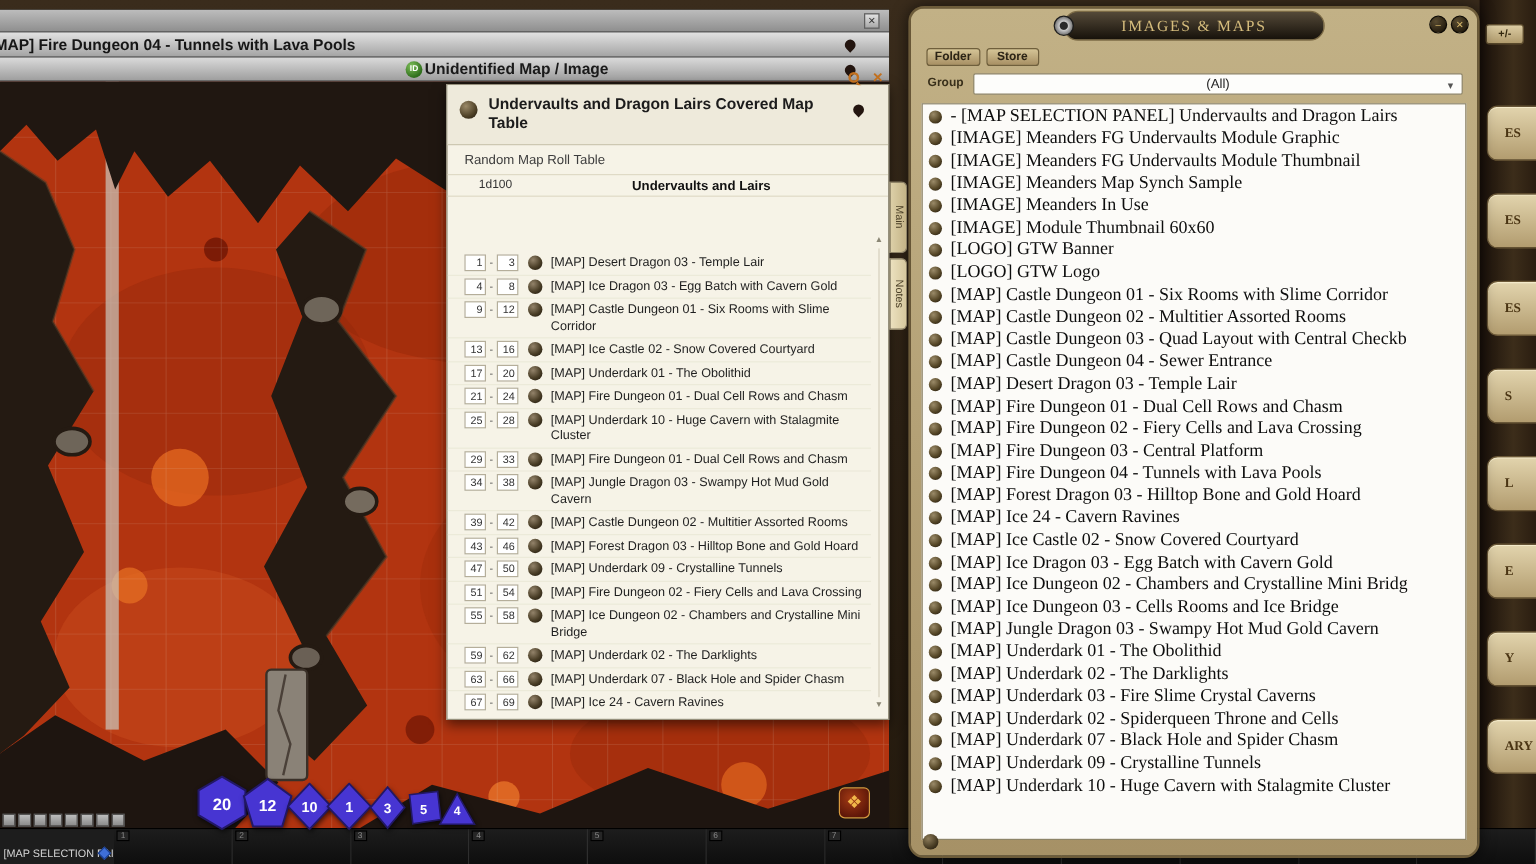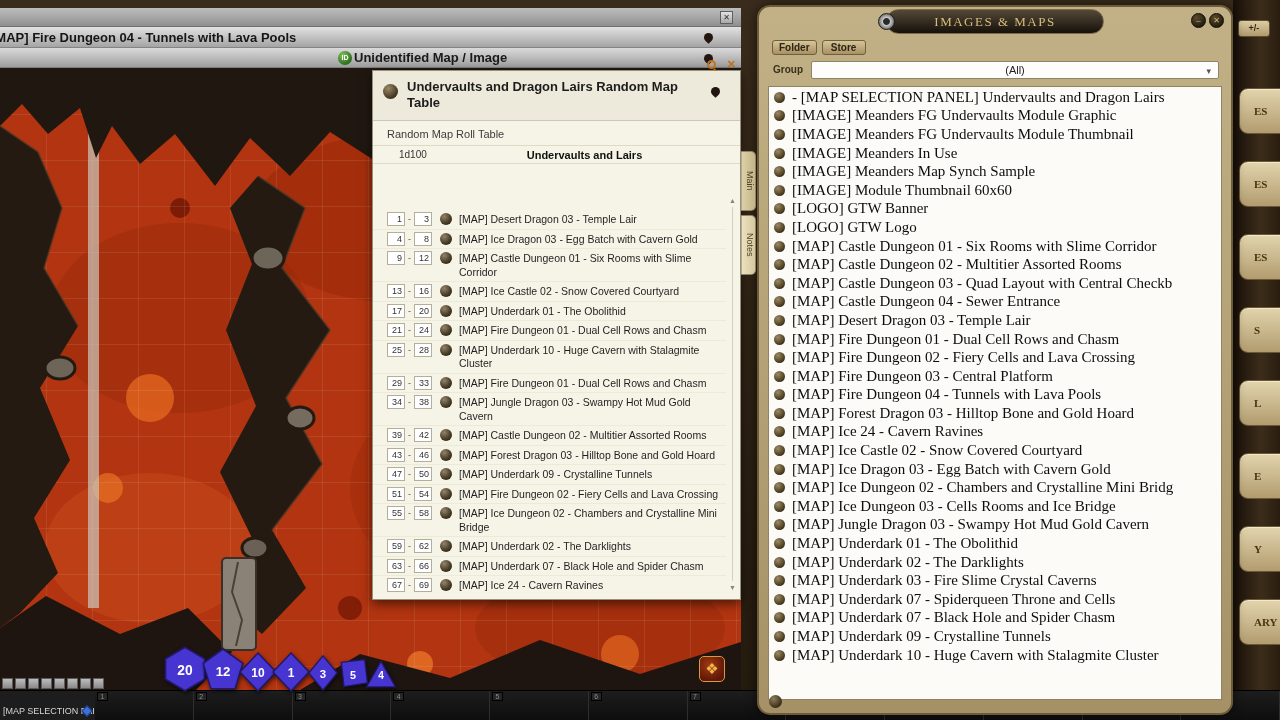--- a/index.html
+++ b/index.html
@@ -204,21 +204,21 @@
     <text x="20" y="25" text-anchor="middle" font-size="12" font-weight="bold" fill="#ffffff" font-family="Liberation Sans, sans-serif">4</text>
   </svg>
 </div>
 
   <div class="table-window">
     <span class="tw-pin"></span>
     <span class="tw-close">✕</span>
 
     <div class="tw-header">
       <span class="tw-orb"></span>
-      <div class="tw-title">Undervaults and Dragon Lairs Random Map Table</div>
+      <div class="tw-title">Undervaults and Dragon Lairs Covered Map Table</div>
       <span class="droplet tw-droplet"></span>
     </div>
 
     <div class="tw-section-label">Random Map Roll Table</div>
 
 
     <div class="tw-colhead">
       <span class="col-dice">1d100</span>
       <span class="col-results">Undervaults and Lairs</span>
     </div>
@@ -403,30 +403,30 @@
     <span class="li-label">[IMAGE] Meanders FG Undervaults Module Graphic</span>
   </div>
 
   <div class="list-item">
     <span class="li-orb"></span>
     <span class="li-label">[IMAGE] Meanders FG Undervaults Module Thumbnail</span>
   </div>
 
   <div class="list-item">
     <span class="li-orb"></span>
+    <span class="li-label">[IMAGE] Meanders Map Synch Sample</span>
+  </div>
+
+  <div class="list-item">
+    <span class="li-orb"></span>
     <span class="li-label">[IMAGE] Meanders In Use</span>
   </div>
 
   <div class="list-item">
     <span class="li-orb"></span>
-    <span class="li-label">[IMAGE] Meanders Map Synch Sample</span>
-  </div>
-
-  <div class="list-item">
-    <span class="li-orb"></span>
     <span class="li-label">[IMAGE] Module Thumbnail 60x60</span>
   </div>
 
   <div class="list-item">
     <span class="li-orb"></span>
     <span class="li-label">[LOGO] GTW Banner</span>
   </div>
 
   <div class="list-item">
     <span class="li-orb"></span>
@@ -524,21 +524,21 @@
     <span class="li-label">[MAP] Underdark 02  - The Darklights</span>
   </div>
 
   <div class="list-item">
     <span class="li-orb"></span>
     <span class="li-label">[MAP] Underdark 03 - Fire Slime Crystal Caverns</span>
   </div>
 
   <div class="list-item">
     <span class="li-orb"></span>
-    <span class="li-label">[MAP] Underdark 07 - Spiderqueen Throne and Cells</span>
+    <span class="li-label">[MAP] Underdark 02 - Spiderqueen Throne and Cells</span>
   </div>
 
   <div class="list-item">
     <span class="li-orb"></span>
     <span class="li-label">[MAP] Underdark 07 - Black Hole and Spider Chasm</span>
   </div>
 
   <div class="list-item">
     <span class="li-orb"></span>
     <span class="li-label">[MAP] Underdark 09 - Crystalline Tunnels</span>

